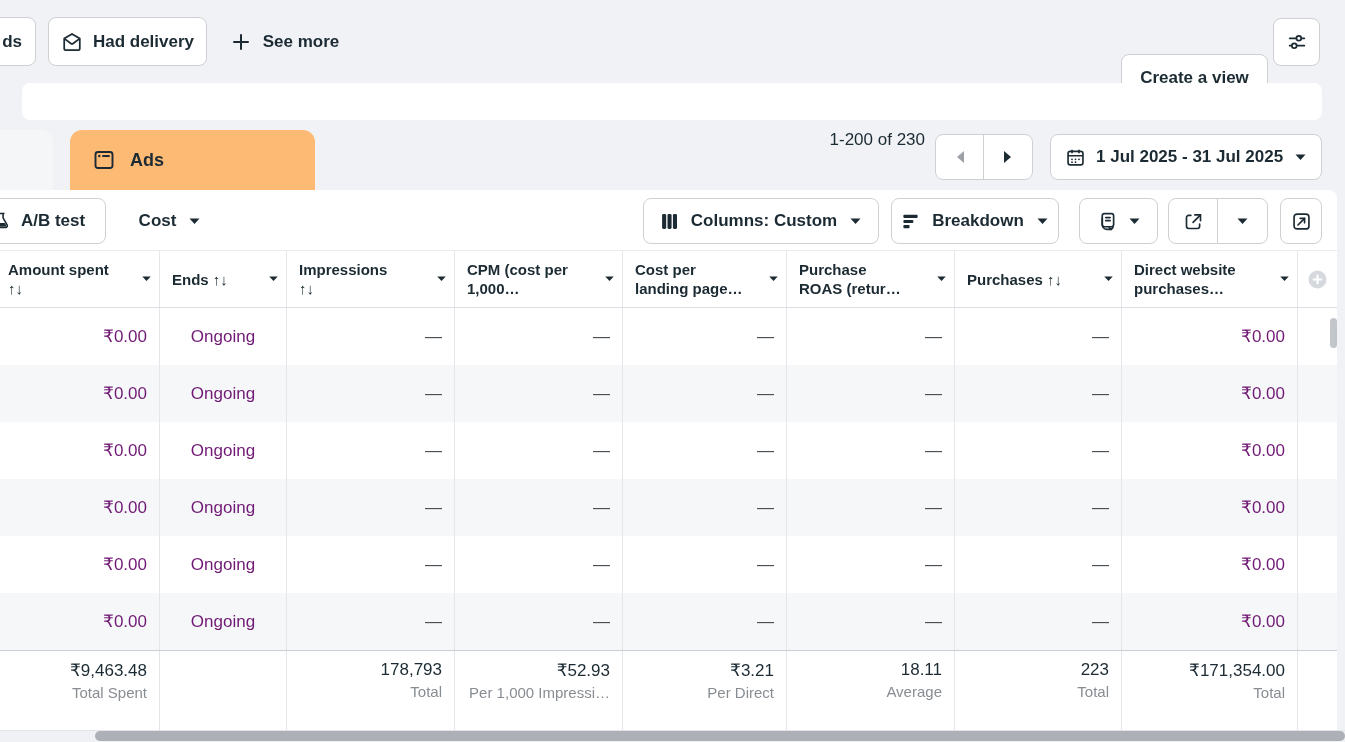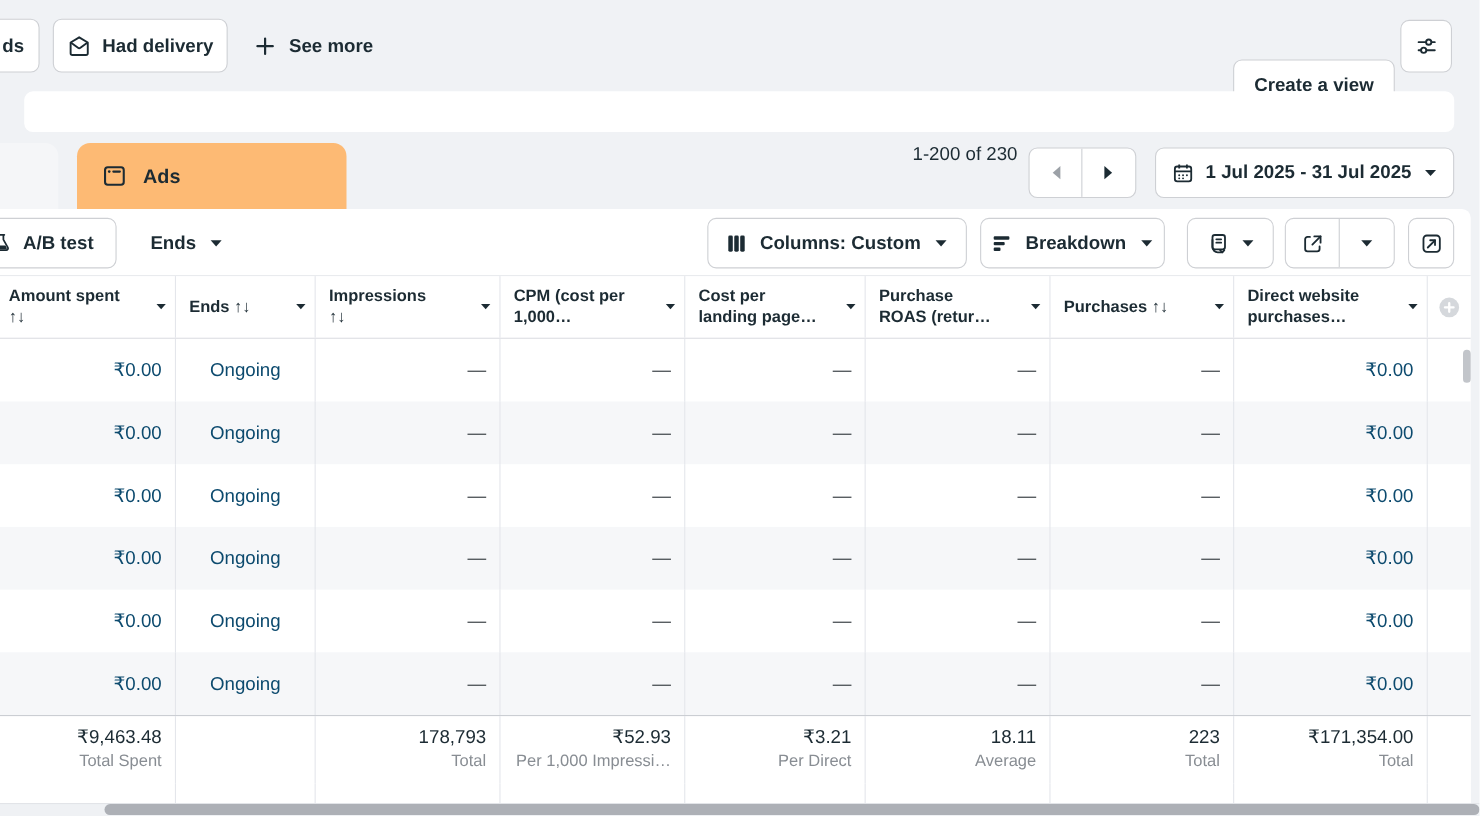--- a/index.html
+++ b/index.html
@@ -67,21 +67,21 @@
   .thead { position: absolute; left: 0; top: 250px; width: 1337px; height: 58px; border-top: 1px solid #E9EBEE; border-bottom: 1px solid #DCDEE3; background: #fff; }
   .hcell { position: relative; display: flex; flex-direction: column; justify-content: center; padding: 0 24px 0 12px; border-right: 1px solid #E4E6EB; font-size: 15px; font-weight: 700; line-height: 19px; cursor: pointer; }
   .hcell:first-child { padding-left: 8px; }
   .hcell .hline:empty { display: none; }
   .hcell .caret { position: absolute; right: 7px; top: 50%; transform: translateY(-50%); }
   .hcell-add { display: flex; align-items: center; justify-content: center; border-right: none; cursor: pointer; }
 
   .tbody { position: absolute; left: 0; top: 308px; width: 1337px; }
   .trow { height: 57px; }
   .trow:nth-child(even) { background: #F6F7F9; }
-  .cell { display: flex; align-items: center; justify-content: flex-end; padding-right: 12px; border-right: 1px solid #E4E6EB; font-size: 17px; color: #0c4a6e; overflow: hidden; }
+  .cell { display: flex; align-items: center; justify-content: flex-end; padding-right: 12px; border-right: 1px solid #E4E6EB; font-size: 17px; color: #701a75; overflow: hidden; }
   .cell:nth-child(2) { justify-content: center; padding-right: 0; }
   .cell:nth-child(9) { border-right: none; }
   .cell.dash { color: #464B50; }
 
   .tfoot { position: absolute; left: 0; top: 650px; width: 1337px; height: 62px; border-top: 1px solid #CBCED3; background: #fff; }
   .fcell { border-right: 1px solid #E4E6EB; text-align: right; padding: 9px 12px 0 6px; overflow: hidden; }
   .fcell:nth-child(9) { border-right: none; }
   .fval { font-size: 17px; color: #1C2B33; white-space: nowrap; }
   .flabel { font-size: 15px; color: #888D93; margin-top: 3px; white-space: nowrap; }
 
@@ -193,21 +193,21 @@
     <svg width="20" height="20" viewBox="0 0 24 24" fill="none" stroke="#1C2B33" stroke-width="1.9" stroke-linecap="round" stroke-linejoin="round">
       <path d="M9.5 3v5.2L4.7 16.6a2 2 0 0 0 1.8 3h11a2 2 0 0 0 1.8-3L14.5 8.2V3"></path>
       <path d="M8.5 3h7"></path>
       <path d="M7.2 14.5h9.6l1.3 2.6a1 1 0 0 1-.9 1.5H6.8a1 1 0 0 1-.9-1.5z" fill="#1C2B33" stroke="none"></path>
     </svg>
   </span>
   <span>A/B test</span>
 </div>
 
 <div class="btn ghost more-btn">
-  <span>Ends</span>
+  <span>Cost</span>
   <span>
     <svg width="13" height="9" viewBox="0 0 13 9">
         <path d="M1.5 1.5l5 5.5 5-5.5z" fill="#1C2B33"></path>
       </svg>
   </span>
 </div>
 
 <div class="btn columns-btn">
   <span>
     <svg width="19" height="19" viewBox="0 0 20 20">

